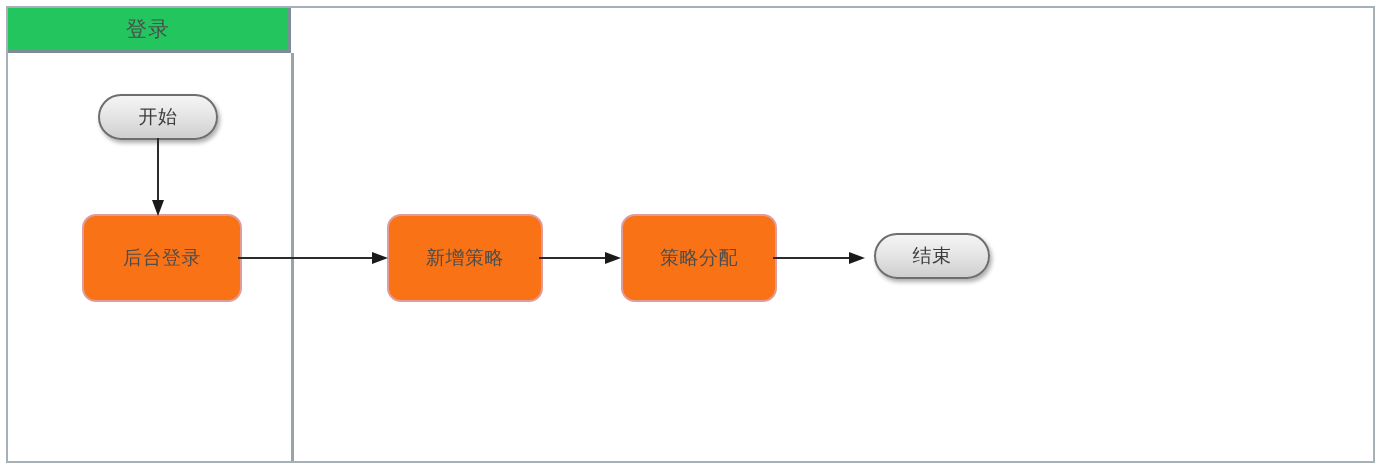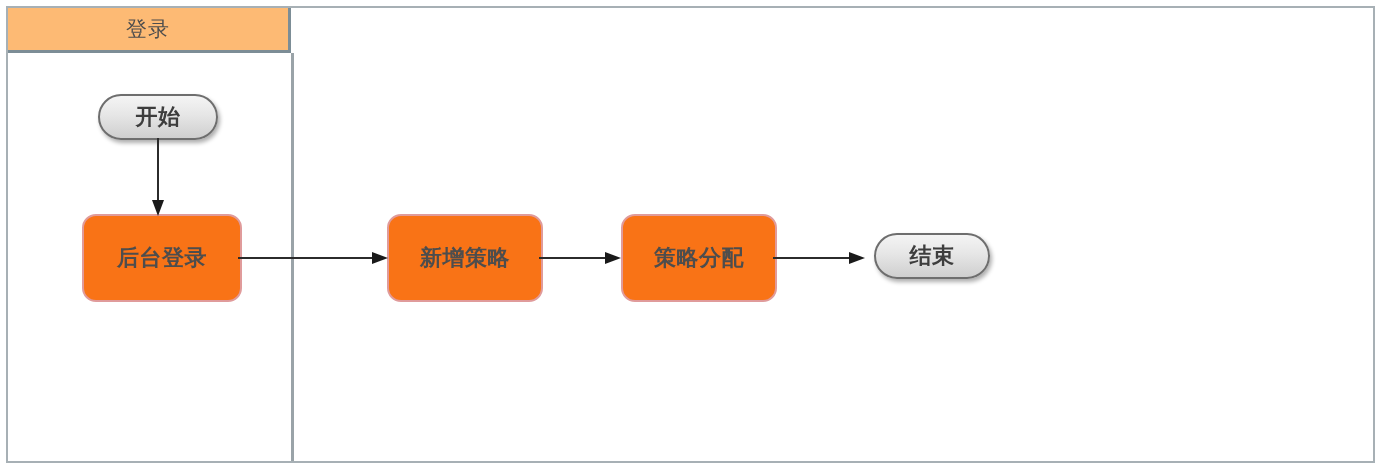--- a/index.html
+++ b/index.html
@@ -30,21 +30,21 @@
     box-sizing: border-box;
     border: 2px solid #a7b0b5;
     background: #ffffff;
   }
 
   .lane-header {
     position: absolute;
     top: 0;
     height: 45px;
     box-sizing: border-box;
-    background: #fdba74;
+    background: #22c55e;
     border-bottom: 3px solid #7c8d96;
     display: flex;
     align-items: center;
     justify-content: center;
     color: #4d4d4d;
     font-size: 21px;
     letter-spacing: 1px;
   }
   .lane-header.left {
     left: 0;
@@ -67,24 +67,23 @@
 
   
   .node {
     position: absolute;
     box-sizing: border-box;
     display: flex;
     align-items: center;
     justify-content: center;
     text-align: center;
     color: #4d4d4d;
-    font-size: 22px;
+    font-size: 19px;
     letter-spacing: 0.5px;
     white-space: nowrap;
-    font-weight: bold;
   }
 
   .node.terminator {
     border: 2px solid #6e6e6e;
     border-radius: 26px;
     background: linear-gradient(to bottom, #f4f4f4 0%, #e6e6e6 45%, #cfcfcf 100%);
     box-shadow: 2px 3px 4px rgba(0,0,0,0.32);
     color: #3d3d3d;
   }
 

